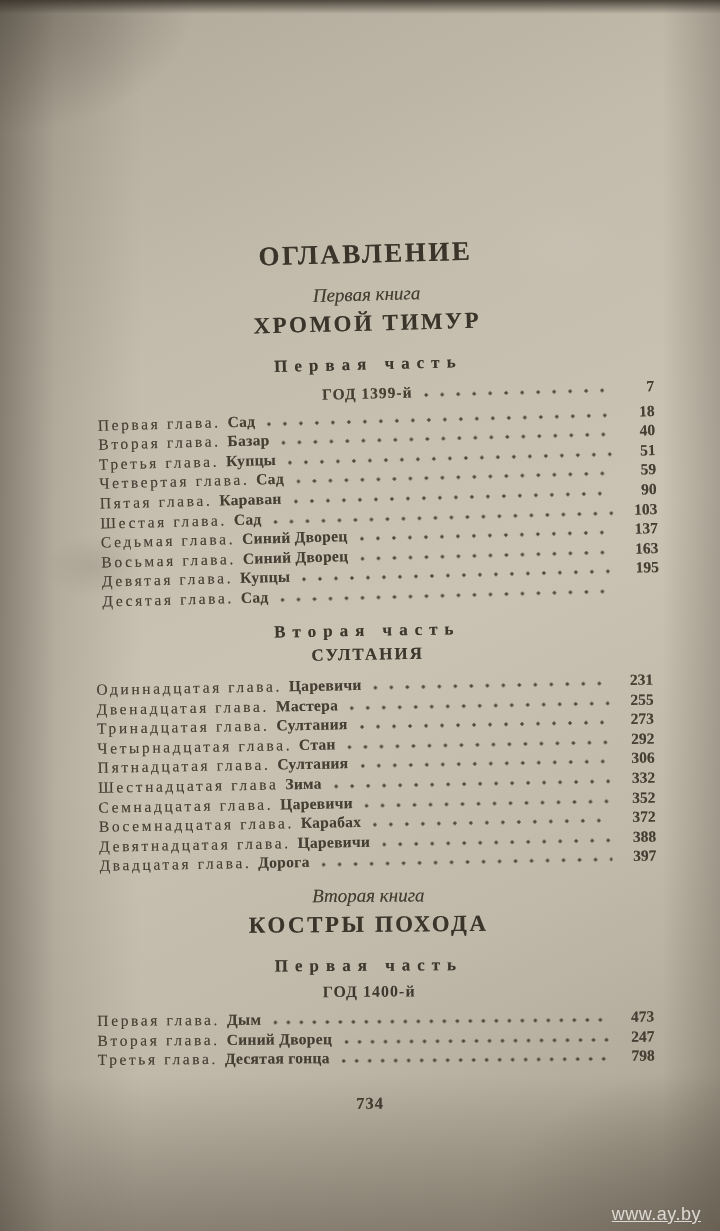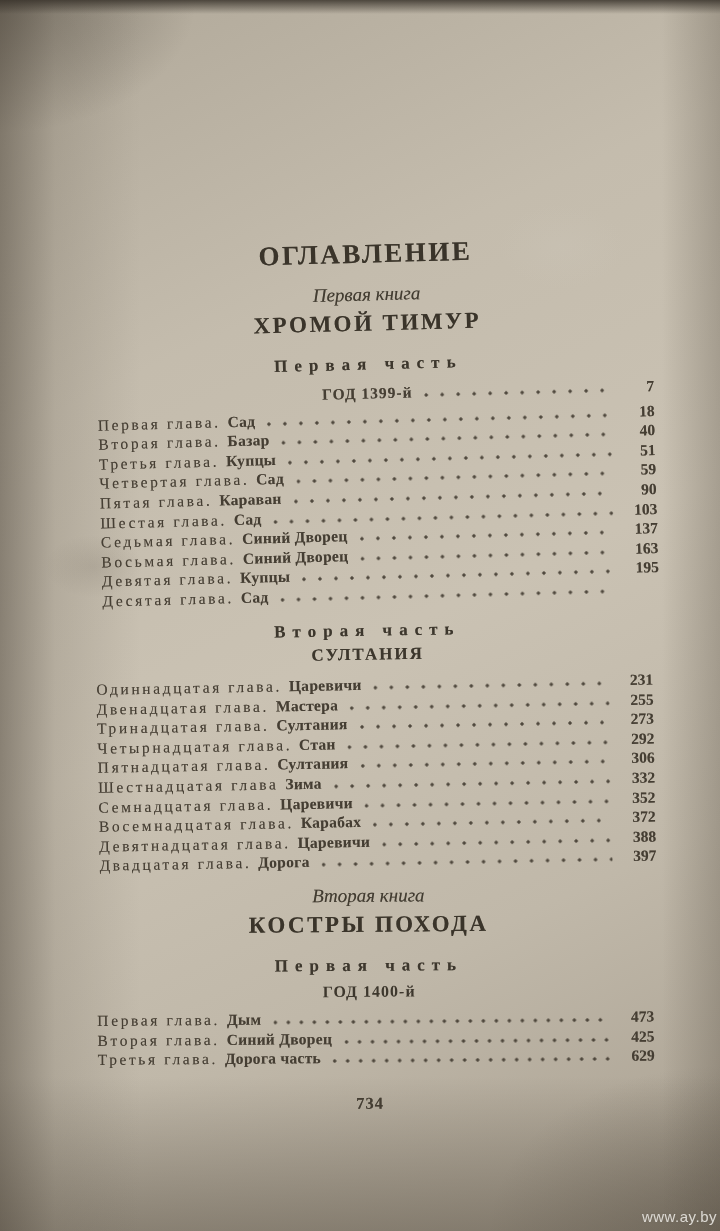--- a/index.html
+++ b/index.html
@@ -74,25 +74,26 @@
   .mt-part2{margin-top:14px;}
   .mt-sub{margin-top:4px;}
   .mt-list2{margin-top:10px;}
   .mt-kicker2{margin-top:12px;}
   .mt-list3{margin-top:8px;}
   .folio{
     text-align:center;font-size:16.5px;font-weight:700;letter-spacing:1px;
     margin-top:26px;color:#443d32;text-shadow:0 0 .5px rgba(68,61,50,.5);
   }
   .watermark{
-    position:absolute;right:3px;bottom:6px;
+    position:absolute;right:19px;bottom:6px;
     font-family:"Liberation Sans","DejaVu Sans",sans-serif;
-    font-size:15px;letter-spacing:.5px;
+    font-size:18px;letter-spacing:.5px;
     color:rgba(238,236,231,.85);
     text-shadow:0 0 2px rgba(110,104,92,.55);
+    text-decoration:underline;
   }
 </style>
 </head>
 <body>
 
 <div class="photo">
   <div class="content">
 
     <section class="blockA">
       <div class="toc-title">ОГЛАВЛЕНИЕ</div>
@@ -270,28 +271,28 @@
             <span class="ch">Первая глава.</span>
             <span class="nm">Дым</span>
             <span class="leader"></span>
             <span class="pg">473</span>
           </div>
 
           <div class="toc-row">
             <span class="ch">Вторая глава.</span>
             <span class="nm">Синий Дворец</span>
             <span class="leader"></span>
-            <span class="pg">425</span>
+            <span class="pg">247</span>
           </div>
 
           <div class="toc-row">
             <span class="ch">Третья глава.</span>
-            <span class="nm">Дорога часть</span>
-            <span class="leader"></span>
-            <span class="pg">629</span>
+            <span class="nm">Десятая гонца</span>
+            <span class="leader"></span>
+            <span class="pg">798</span>
           </div>
         </div>
 
       <div class="folio">734</div>
     </section>
 
   </div>
 
   <div class="watermark">www.ay.by</div>
 </div>

